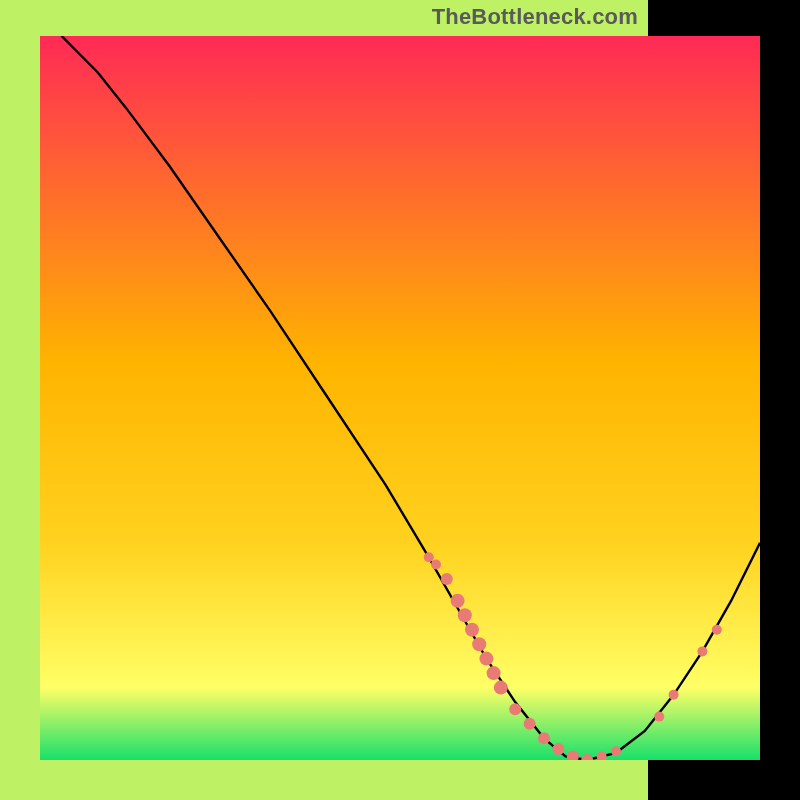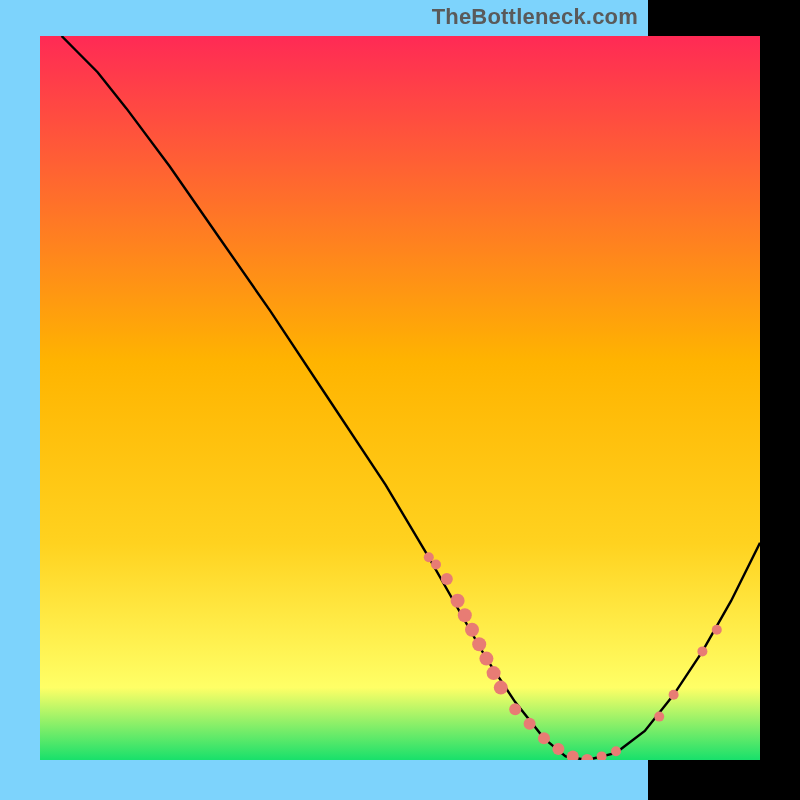--- a/index.html
+++ b/index.html
@@ -8,21 +8,21 @@
     width: 800px;
     height: 800px;
     background: #000;
     overflow: hidden;
     font-family: Arial, Helvetica, sans-serif;
   }
   .frame {
     position: relative;
     width: 648px;
     height: 800px;
-    background: #7dd3fc;
+    background: #bef264;
   }
   .watermark {
     position: absolute;
     top: 4px;
     right: 10px;
     color: #5a5a5a;
     font-size: 22px;
     font-weight: 600;
     letter-spacing: 0.2px;
     user-select: none;

